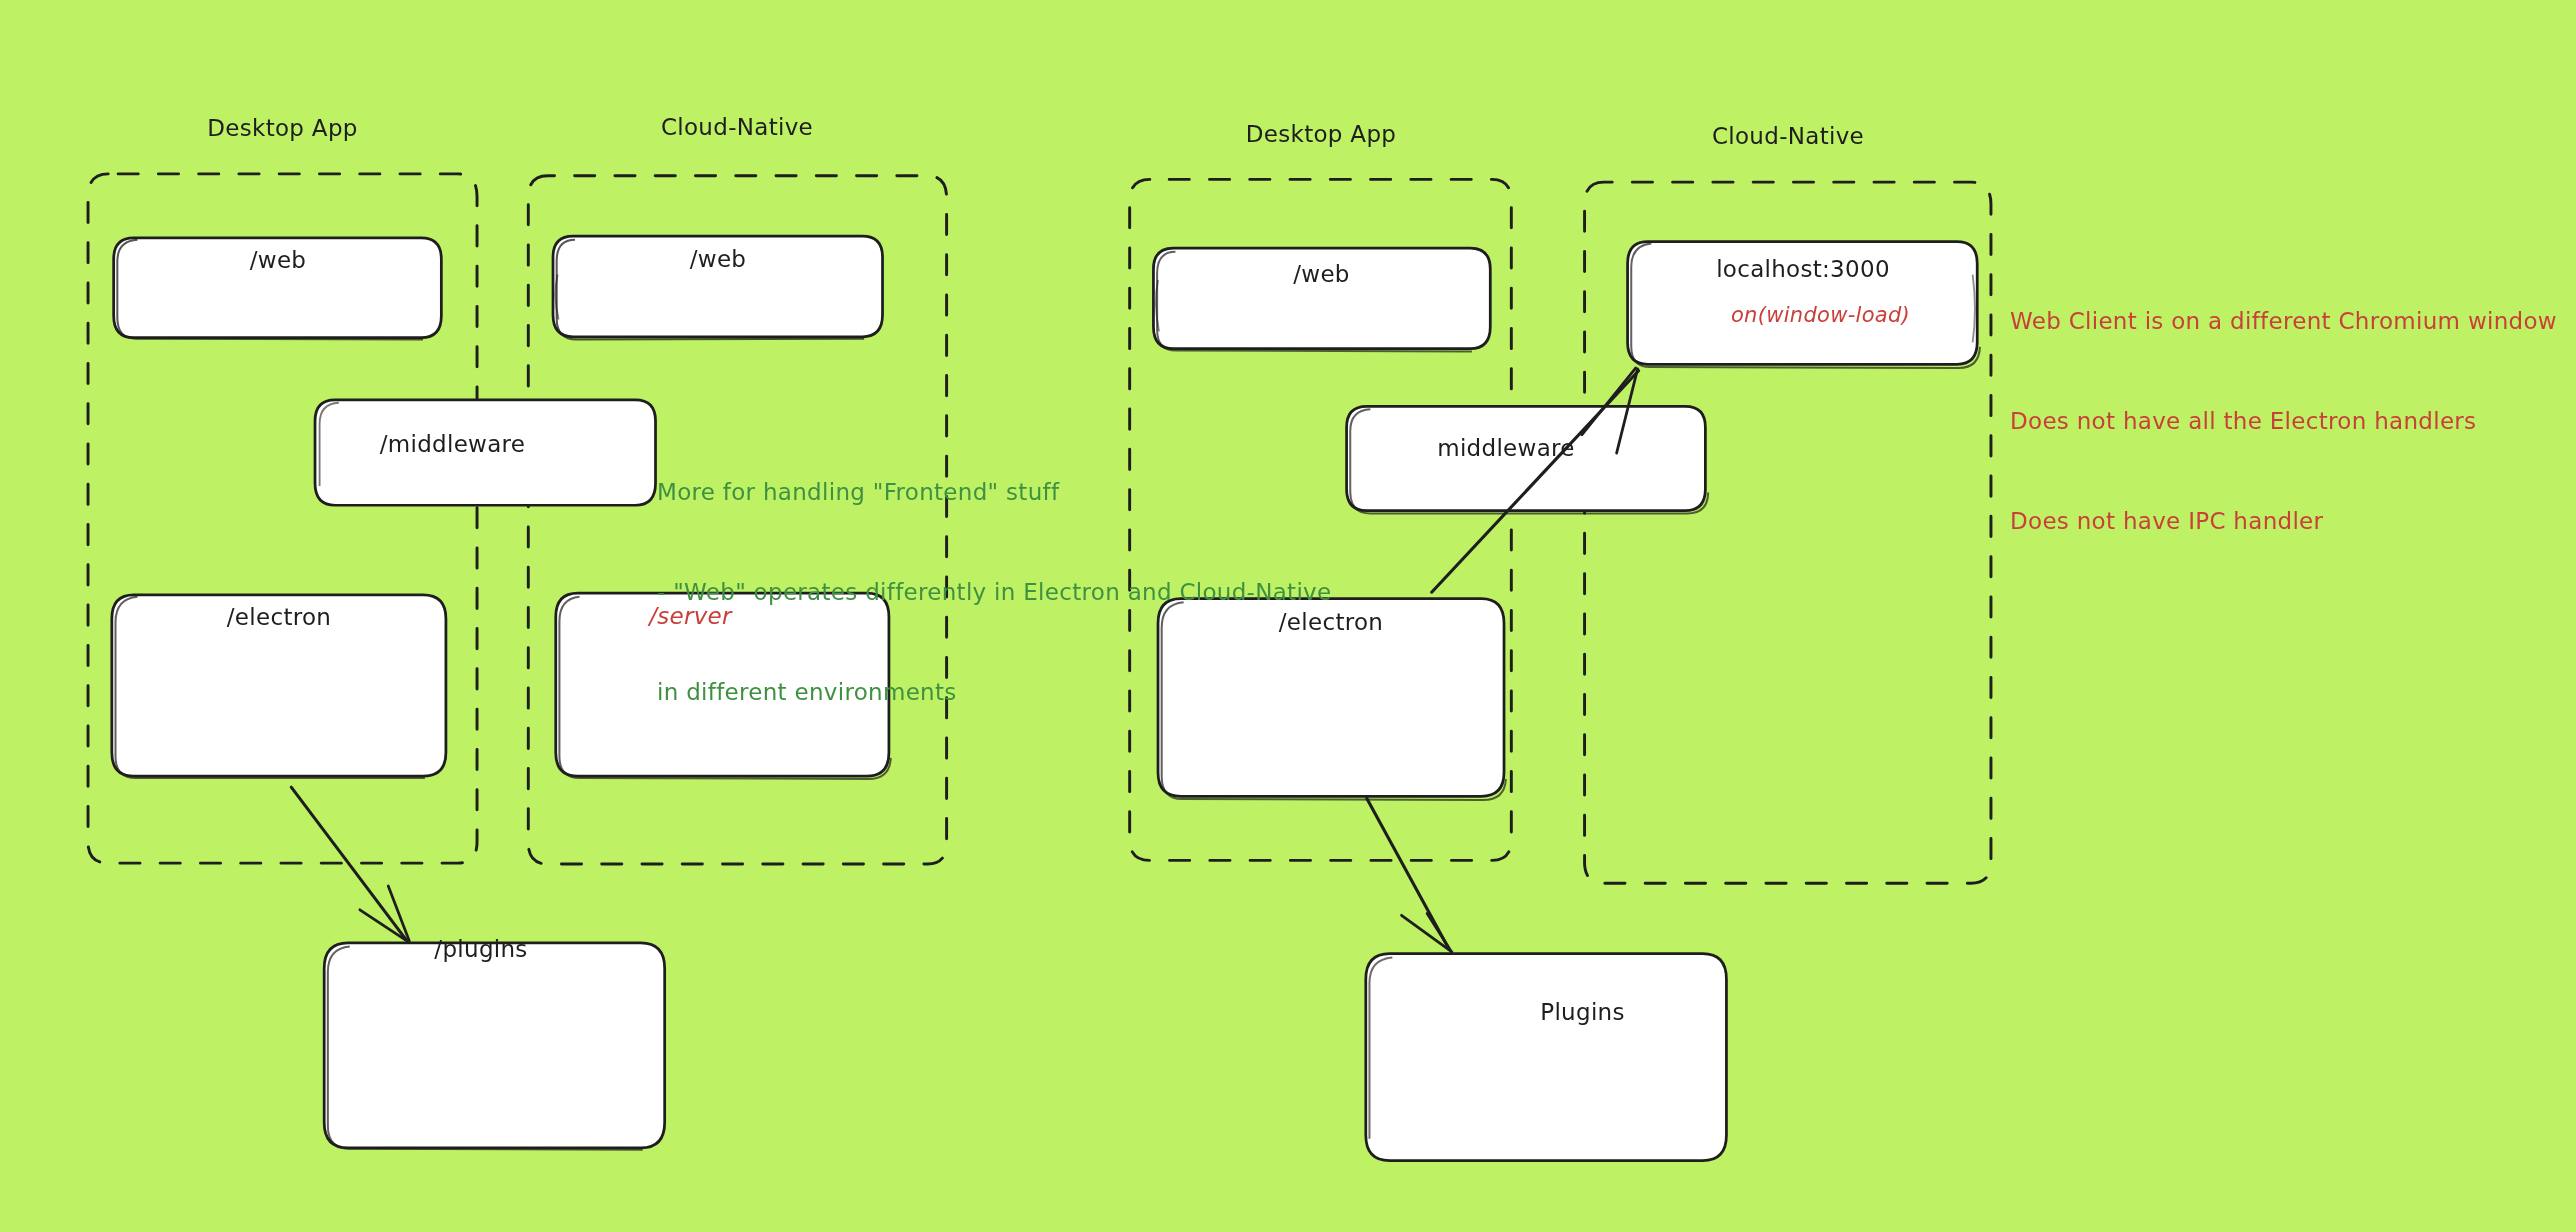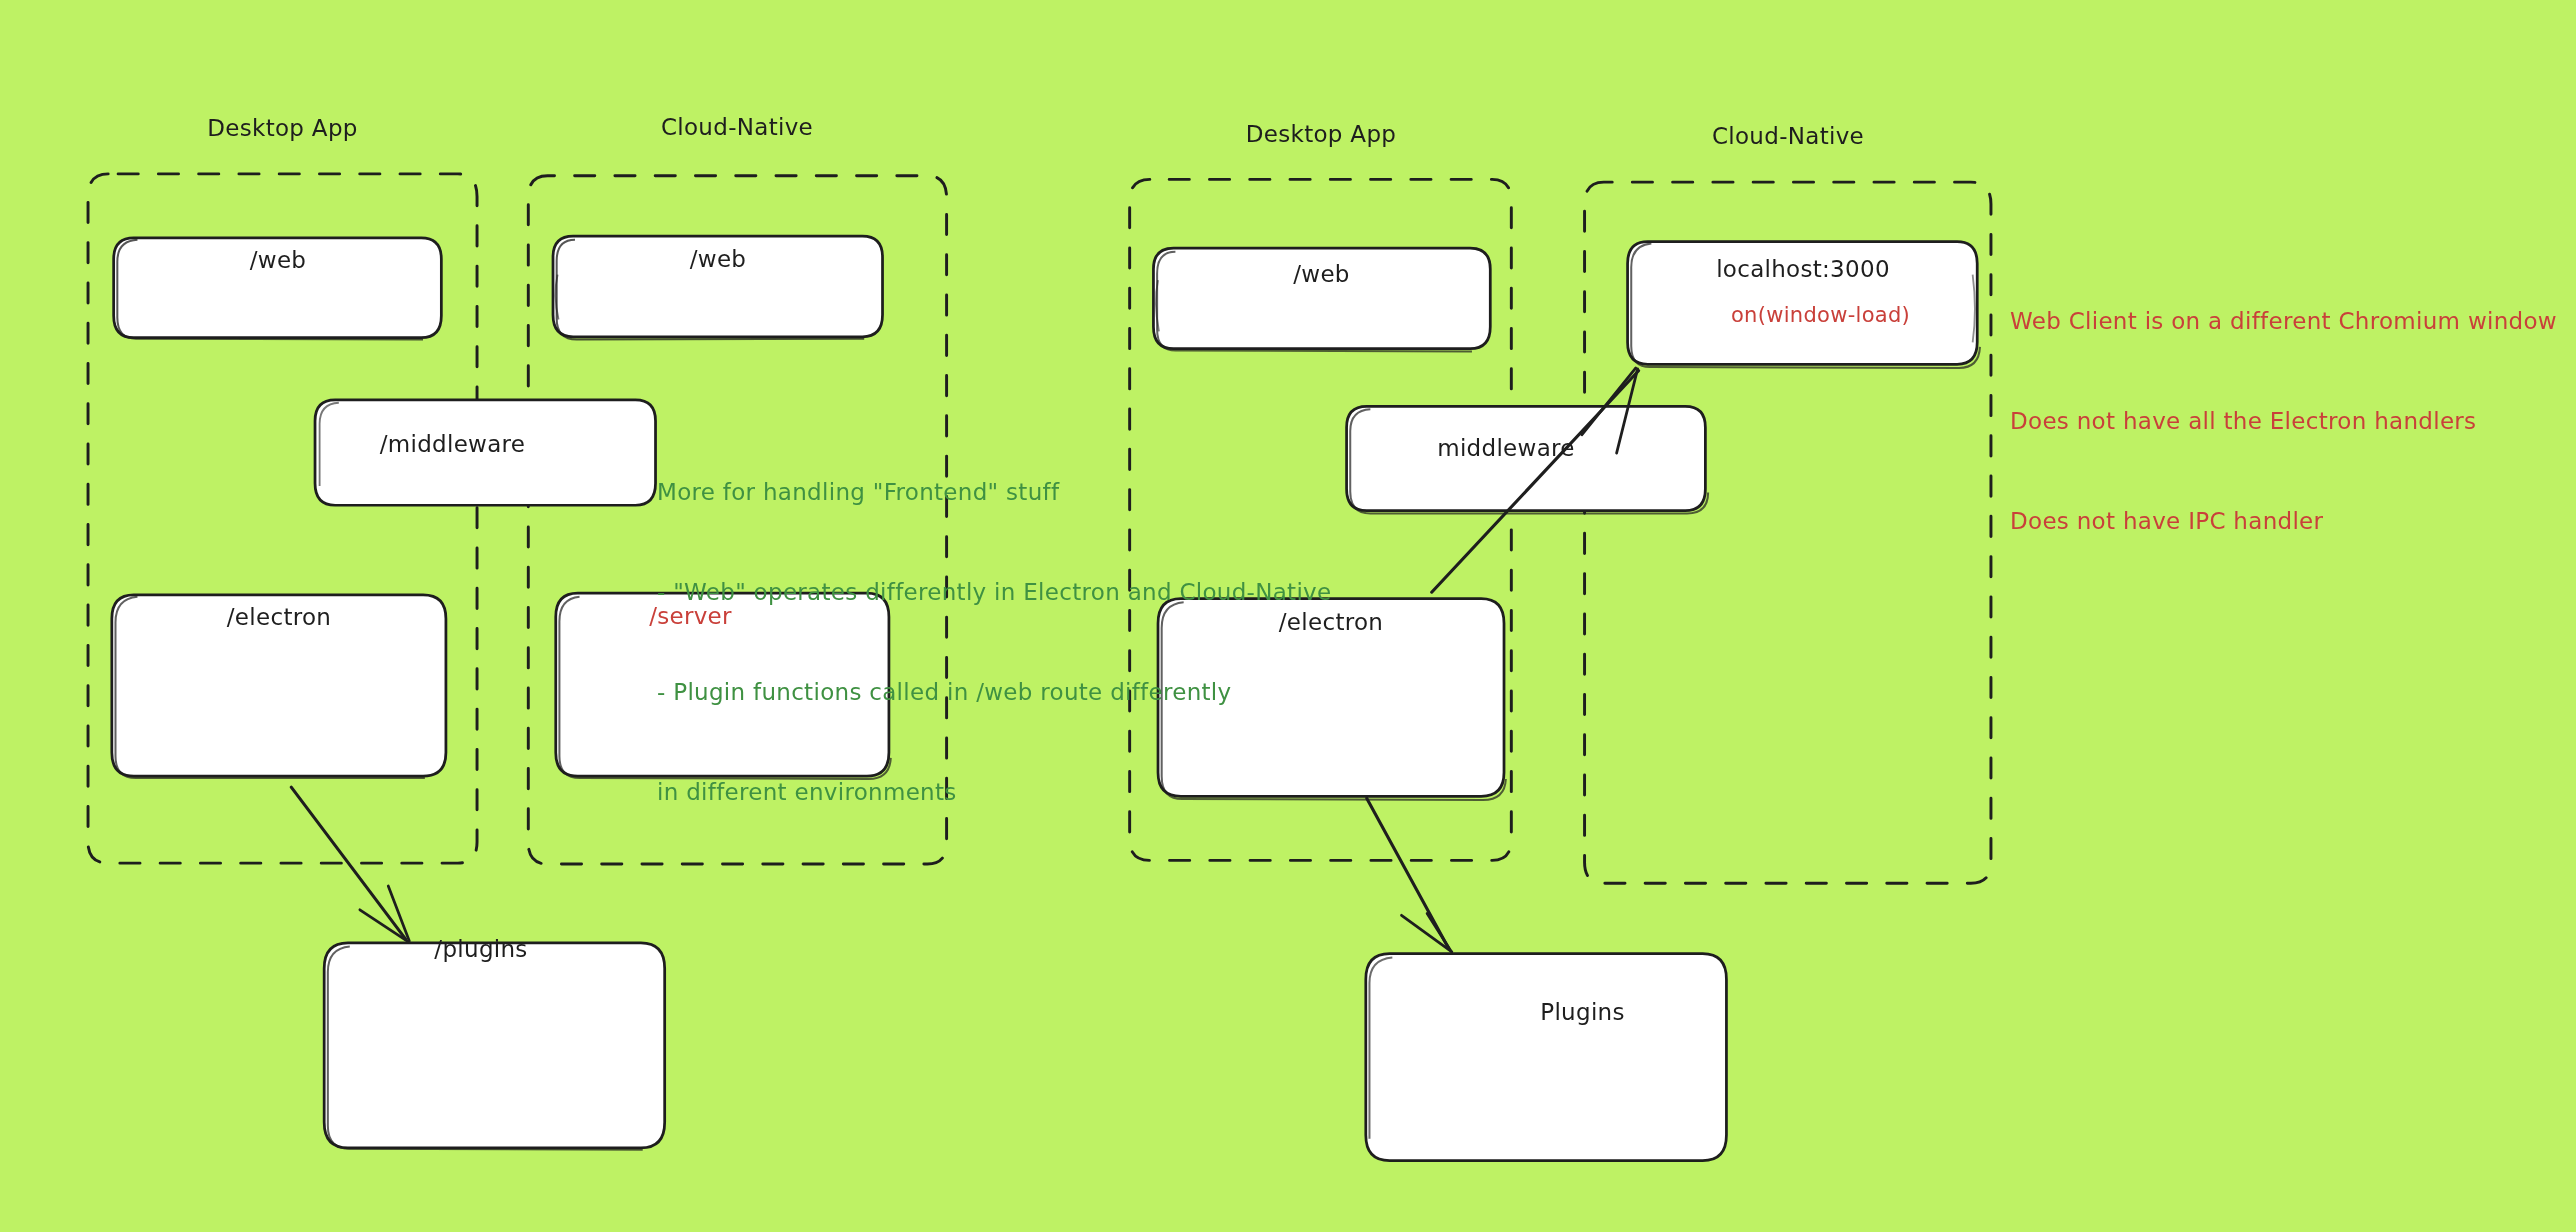--- a/index.html
+++ b/index.html
@@ -42,21 +42,21 @@
   .box-label-sub {
     font-size: 21px;
     text-align: center;
   }
   .note {
     font-size: 23px;
     line-height: 1.45;
   }
   .note-green { color: #3f9142; }
   .note-red   { color: #c9403a; }
-  .red-text   { color: #c9403a; }
+  .red-text   { color: #c9403a; font-style: italic; }
 </style>
 </head>
 <body>
 
 <div id="canvas">
 
   <svg class="layer" viewBox="0 0 2814 1346">
 
     <path fill="none" stroke="#1e1e1e" stroke-width="3.2" stroke-linecap="round" stroke-dasharray="22 22" d="M 118,190 Q 96,190 96,215 L 96,920 Q 96,943 118,943 L 500,943 Q 521,943 521,920 L 521,215 Q 521,190 500,190 Z"></path>
 
@@ -156,21 +156,20 @@
 
   <div class="label box-label" style="left:112px; top:602px; width:334px;">/electron</div>
 
   <div class="label box-label red-text" style="left:524px; top:601px; width:333px;">/server</div>
 
   <div class="label box-label" style="left:324px; top:934px; width:314px;">/plugins</div>
 
   <div class="label note note-green" style="left:657px; top:409px;">
     <div>More for handling "Frontend" stuff</div>
     <div>- "Web" operates differently in Electron and Cloud-Native</div>
-    <div>- Plugin functions called in /web route differently</div>
     <div>in different environments</div>
   </div>
 
   <div class="label group-title" style="left:1130px; top:119px; width:382px;">Desktop App</div>
 
   <div class="label group-title" style="left:1585px; top:121px; width:406px;">Cloud-Native</div>
 
   <div class="label box-label" style="left:1153px; top:259px; width:337px;">/web</div>
 
   <div class="label box-label" style="left:1628px; top:254px; width:350px;">localhost:3000</div>

